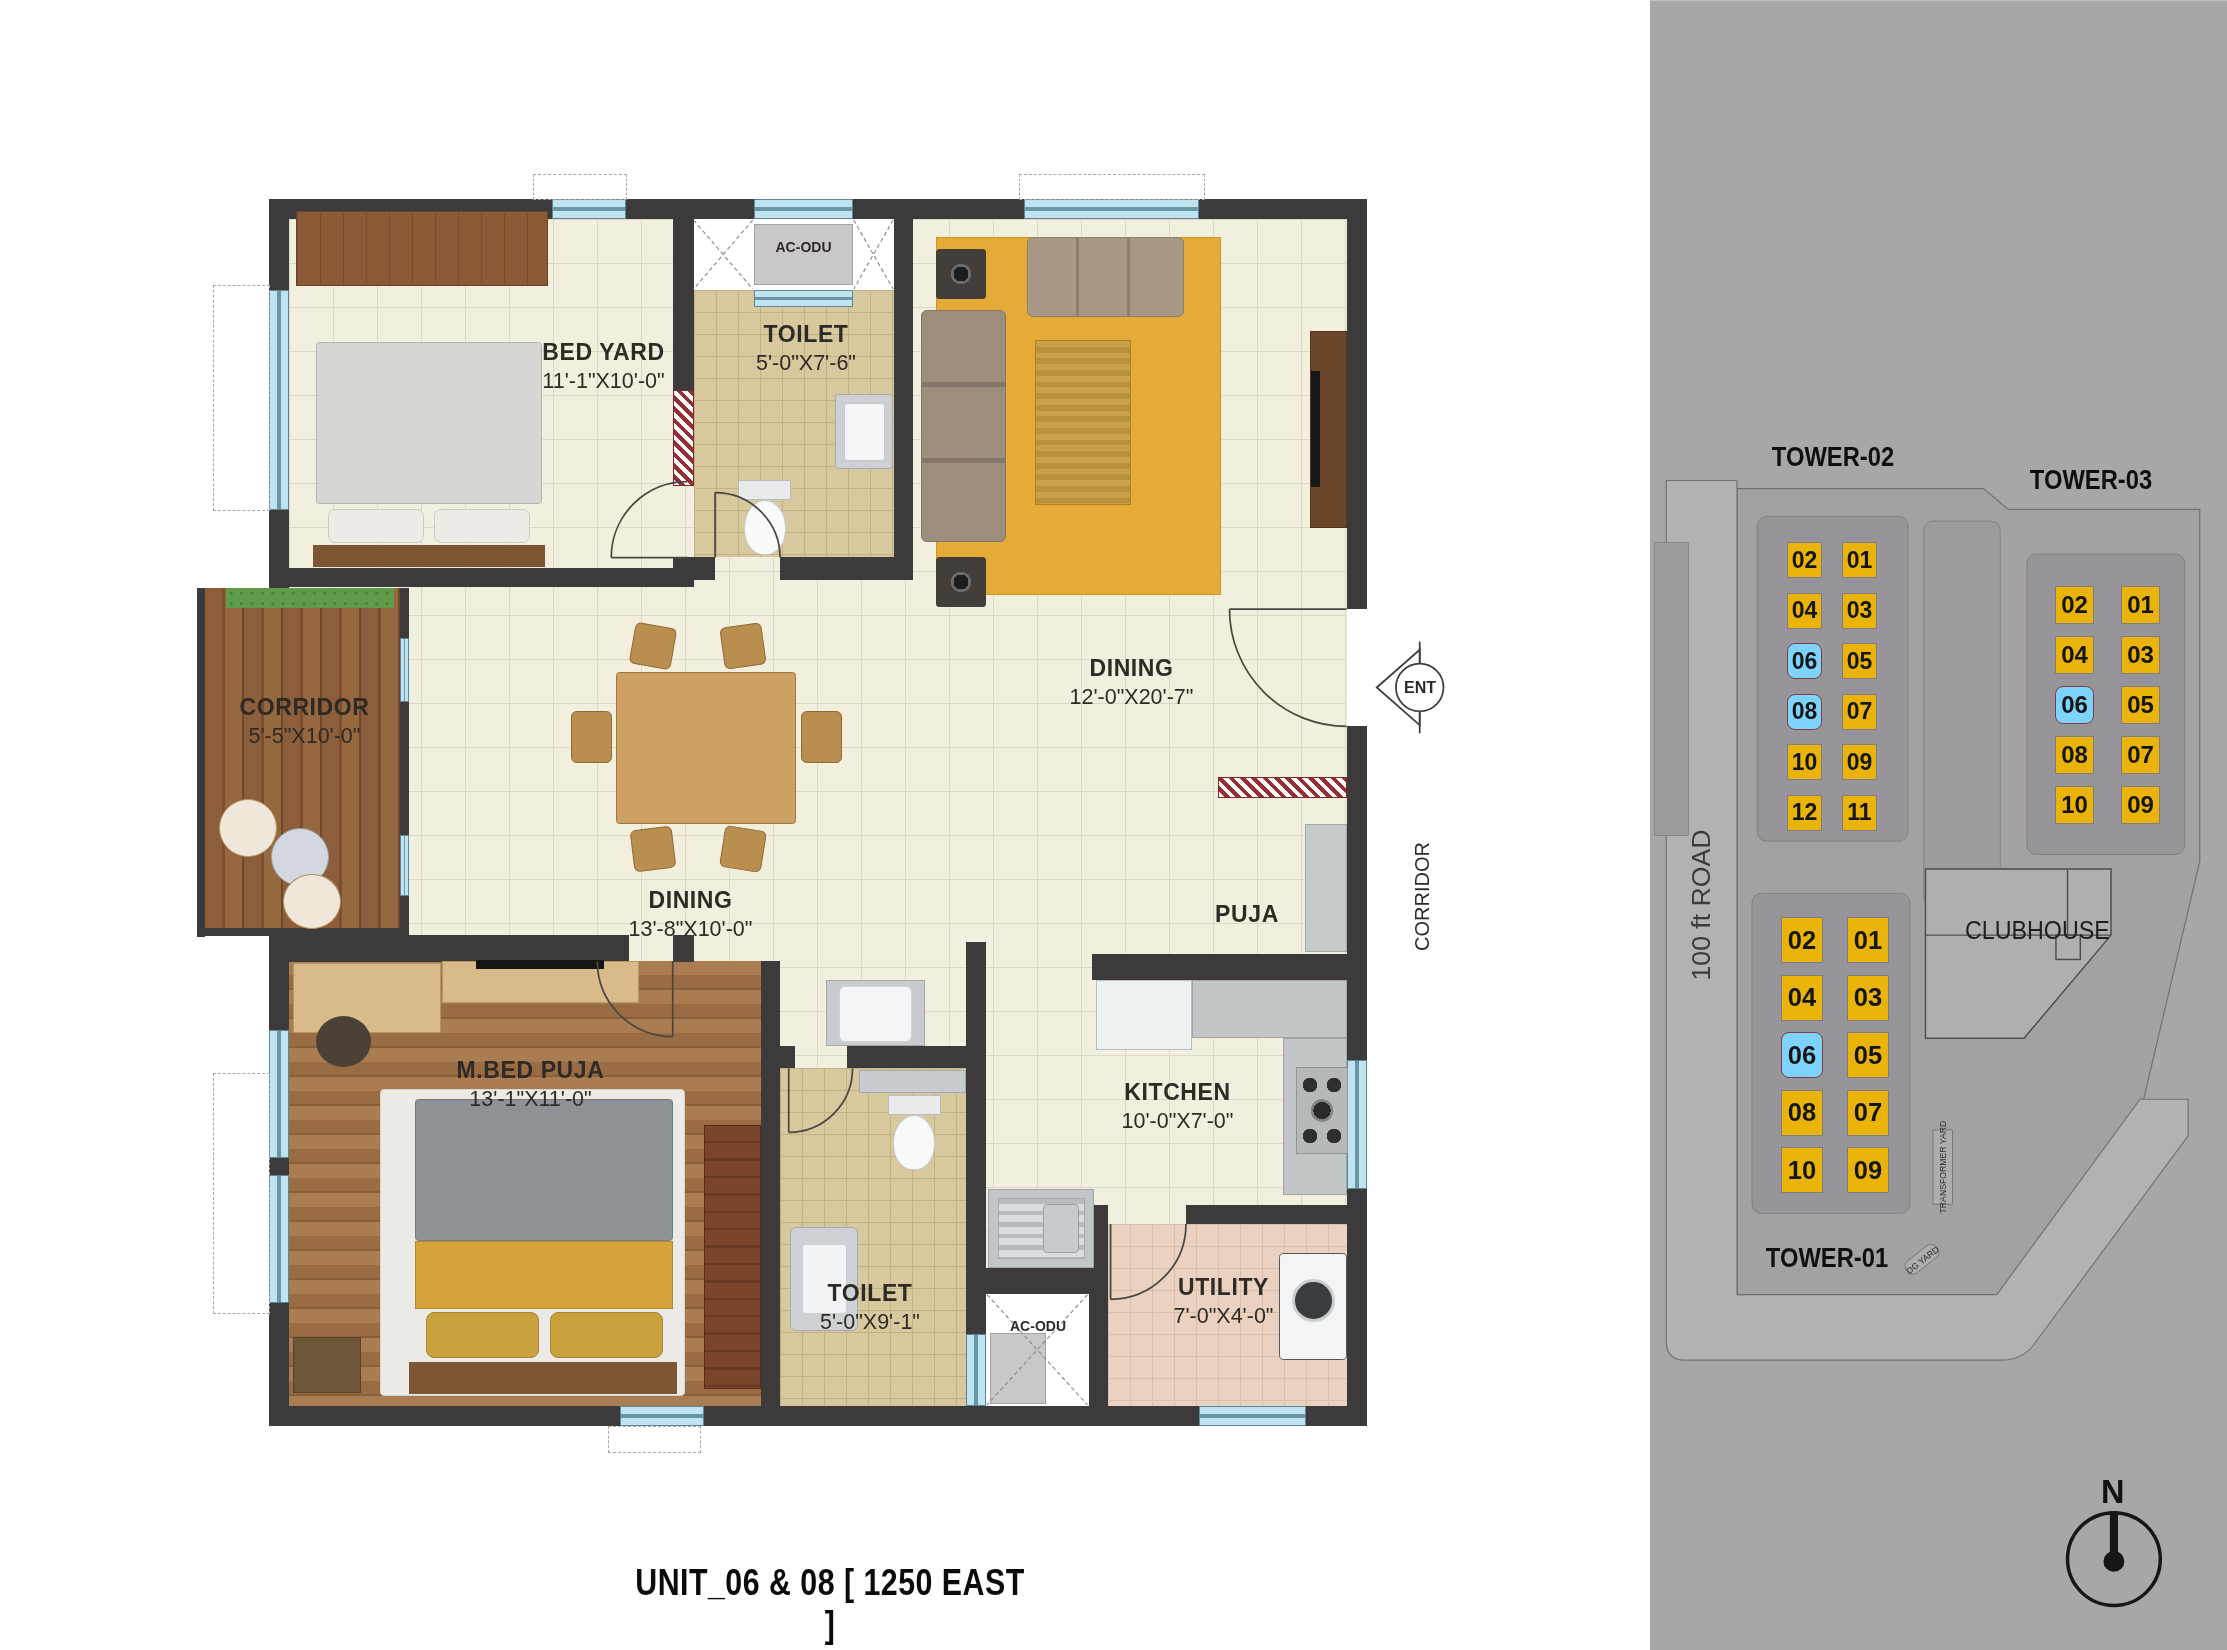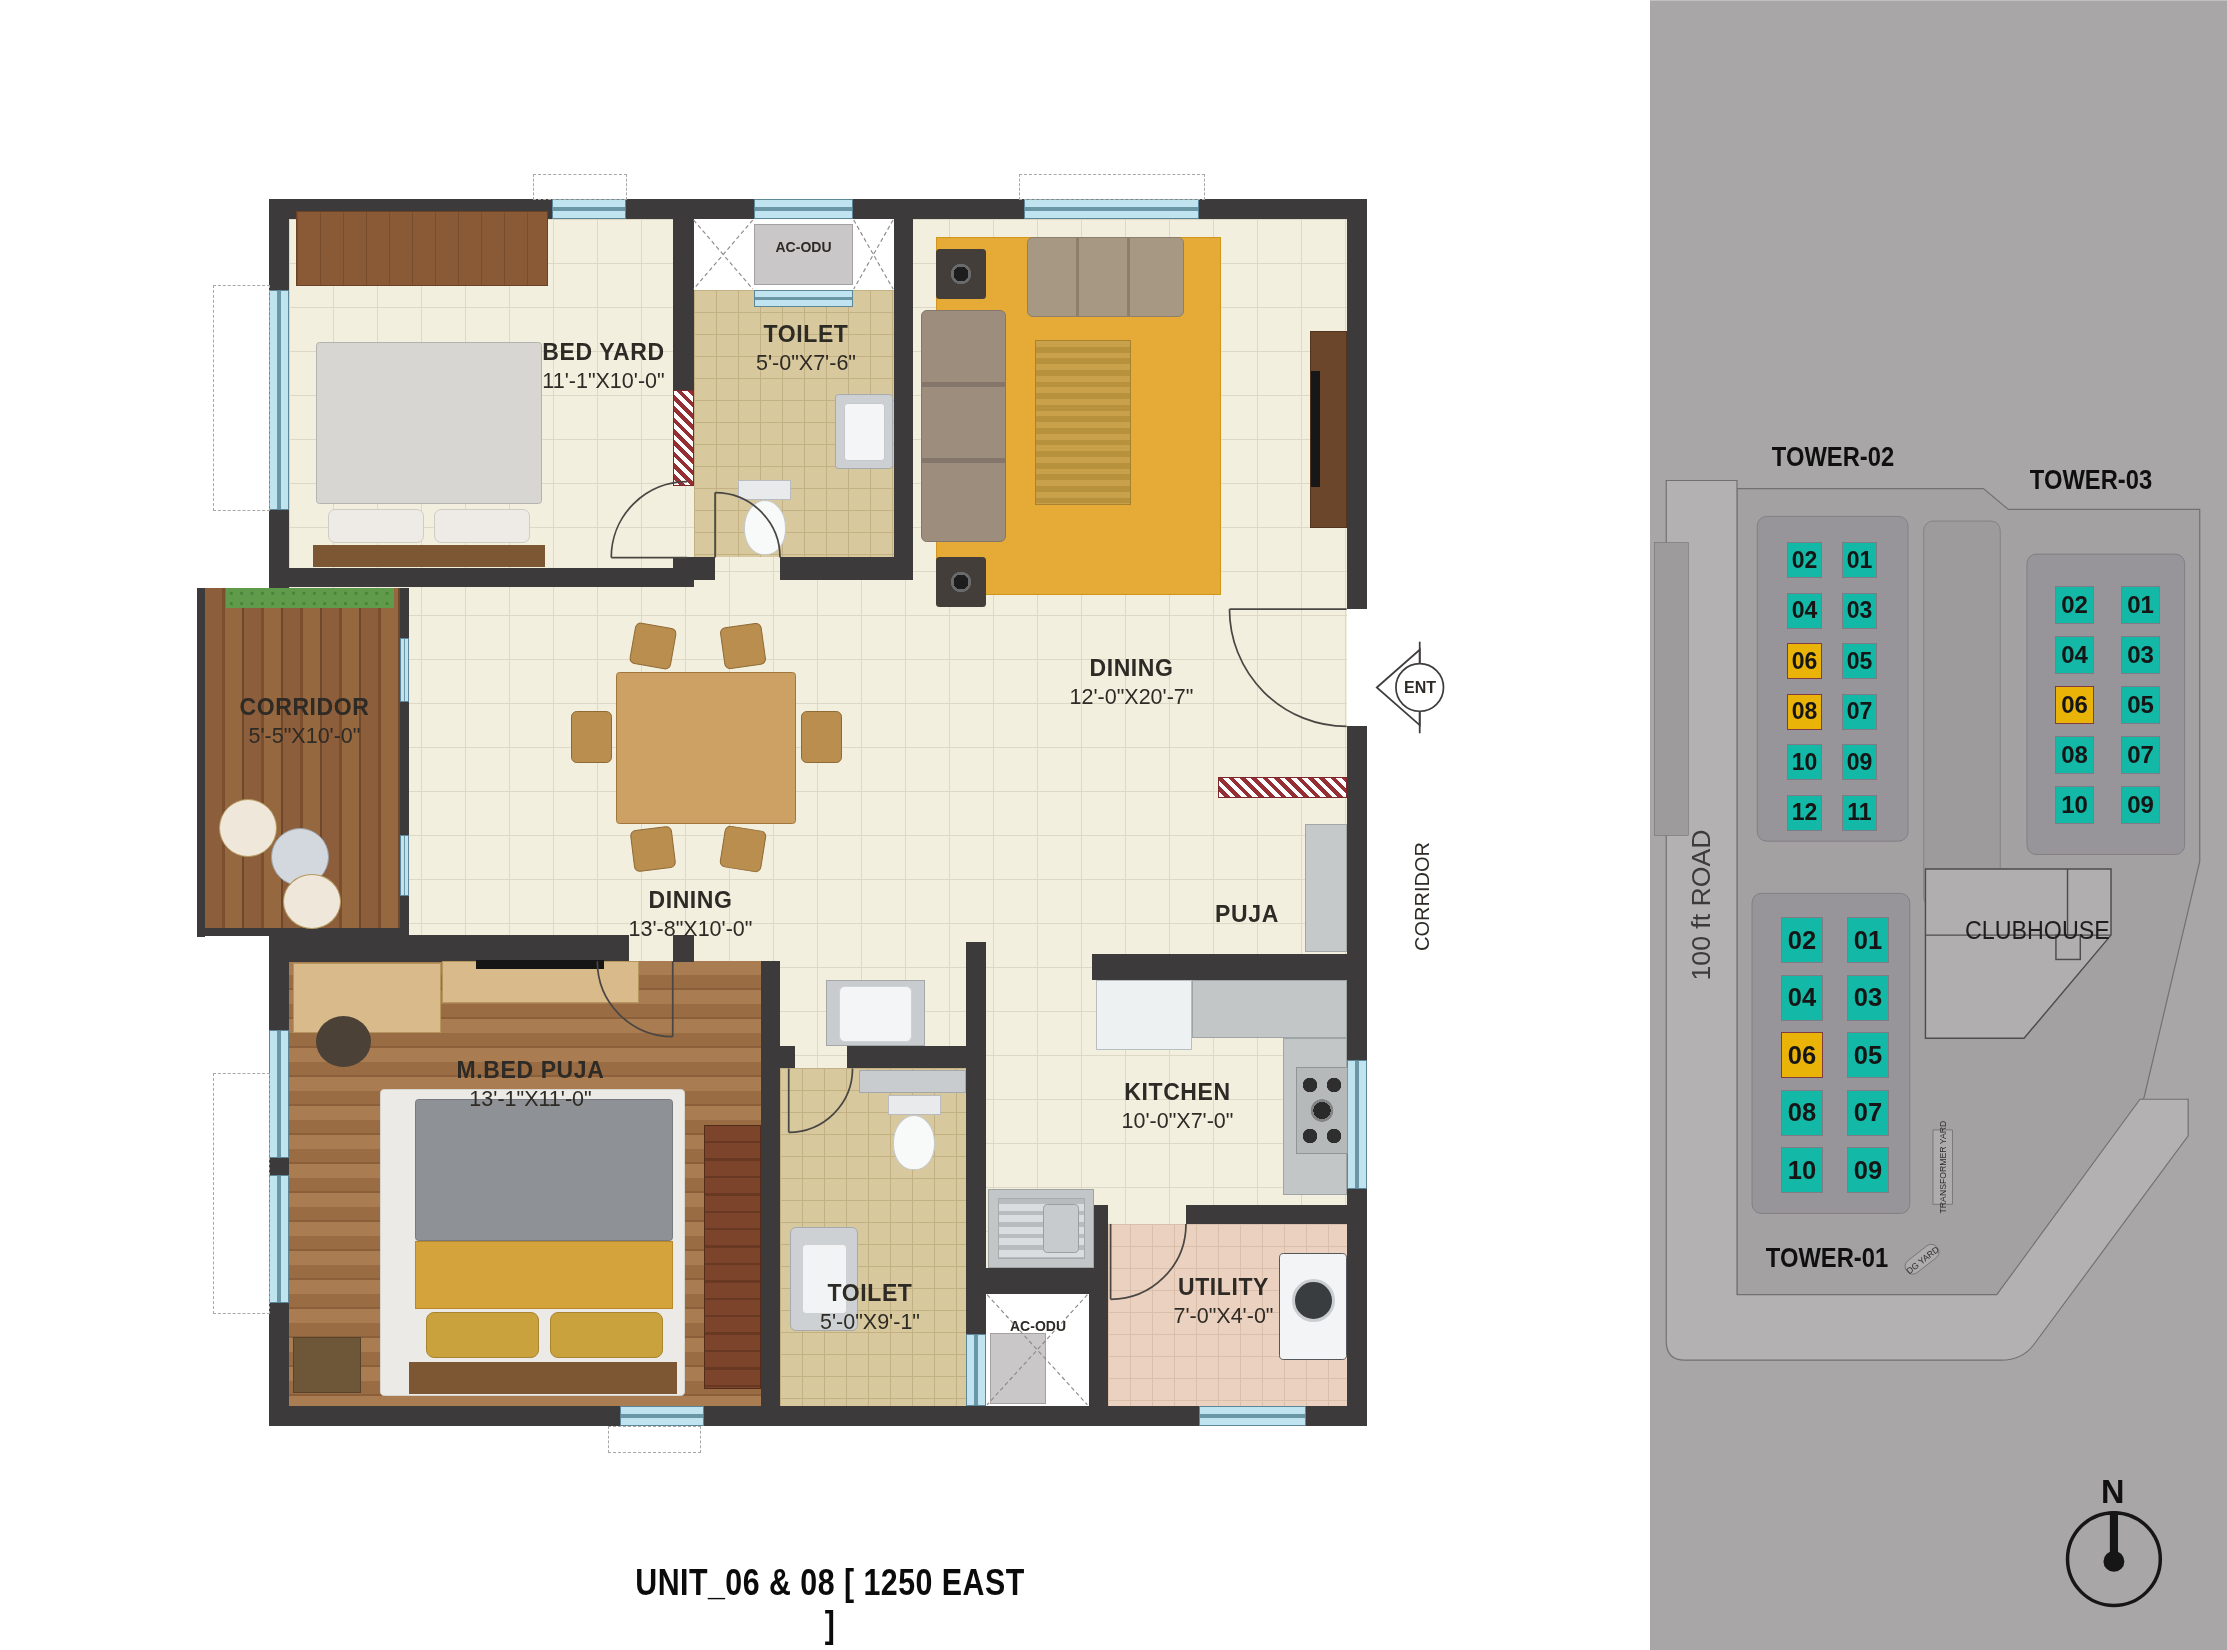--- a/index.html
+++ b/index.html
@@ -14,22 +14,22 @@
   .wood-v{background:repeating-linear-gradient(90deg,#8d5e3b 0 17.4px,#7a4e2f 17.4px 20px,#96683f 20px 37px,#6f472b 37px 39px);}
   .wood-h{background:repeating-linear-gradient(#aa7c52 0 14px,#9a6c44 14px 27px,#8a5f3a 27px 29px);}
   .hatch{position:absolute;box-sizing:border-box;background:repeating-linear-gradient(45deg,#ffffff 0 4px,#962f34 4px 8px);border:1.2px solid #7c272b;}
   .dash{position:absolute;box-sizing:border-box;border:1.2px dashed #a9a7a3;}
   .rlabel{position:absolute;text-align:center;color:#2e2a25;line-height:1.3;}
   .rname{font-size:23px;font-weight:600;letter-spacing:0.6px;}
   .rdim{font-size:21.5px;font-weight:500;}
   .small-label{position:absolute;text-align:center;font-size:14px;font-weight:600;color:#2e2a25;}
   .tower-h{position:absolute;text-align:center;font-weight:800;font-size:27px;color:#0f0f0f;transform:scaleX(0.88);letter-spacing:0px;}
   .tower-units{position:absolute;display:grid;}
-  .ucell{display:flex;align-items:center;justify-content:center;background:#14b8a6;border:1.2px solid #7f7d84;color:#151515;font-weight:600;}
-  .ucell.hl{background:#eab308;border-color:#7f3c42;}
+  .ucell{display:flex;align-items:center;justify-content:center;background:#eab308;border:1.2px solid #7f7d84;color:#151515;font-weight:600;}
+  .ucell.hl{background:#7dd3fc;border-color:#7f3c42;border-radius:8px;}
   .title{position:absolute;text-align:center;font-weight:800;color:#0b0b0b;transform:scaleX(0.82);letter-spacing:0.6px;}
 </style>
 </head>
 <body>
 
 <div id="app">
 
   <div class="f floor-cream" style="left:289px;top:219px;width:1058px;height:1187px"></div>
   <div class="f" style="left:694px;top:219px;width:201px;height:71px;background:#ffffff"></div>
   <div class="f floor-beige" style="left:694px;top:290px;width:201px;height:267px"></div>

